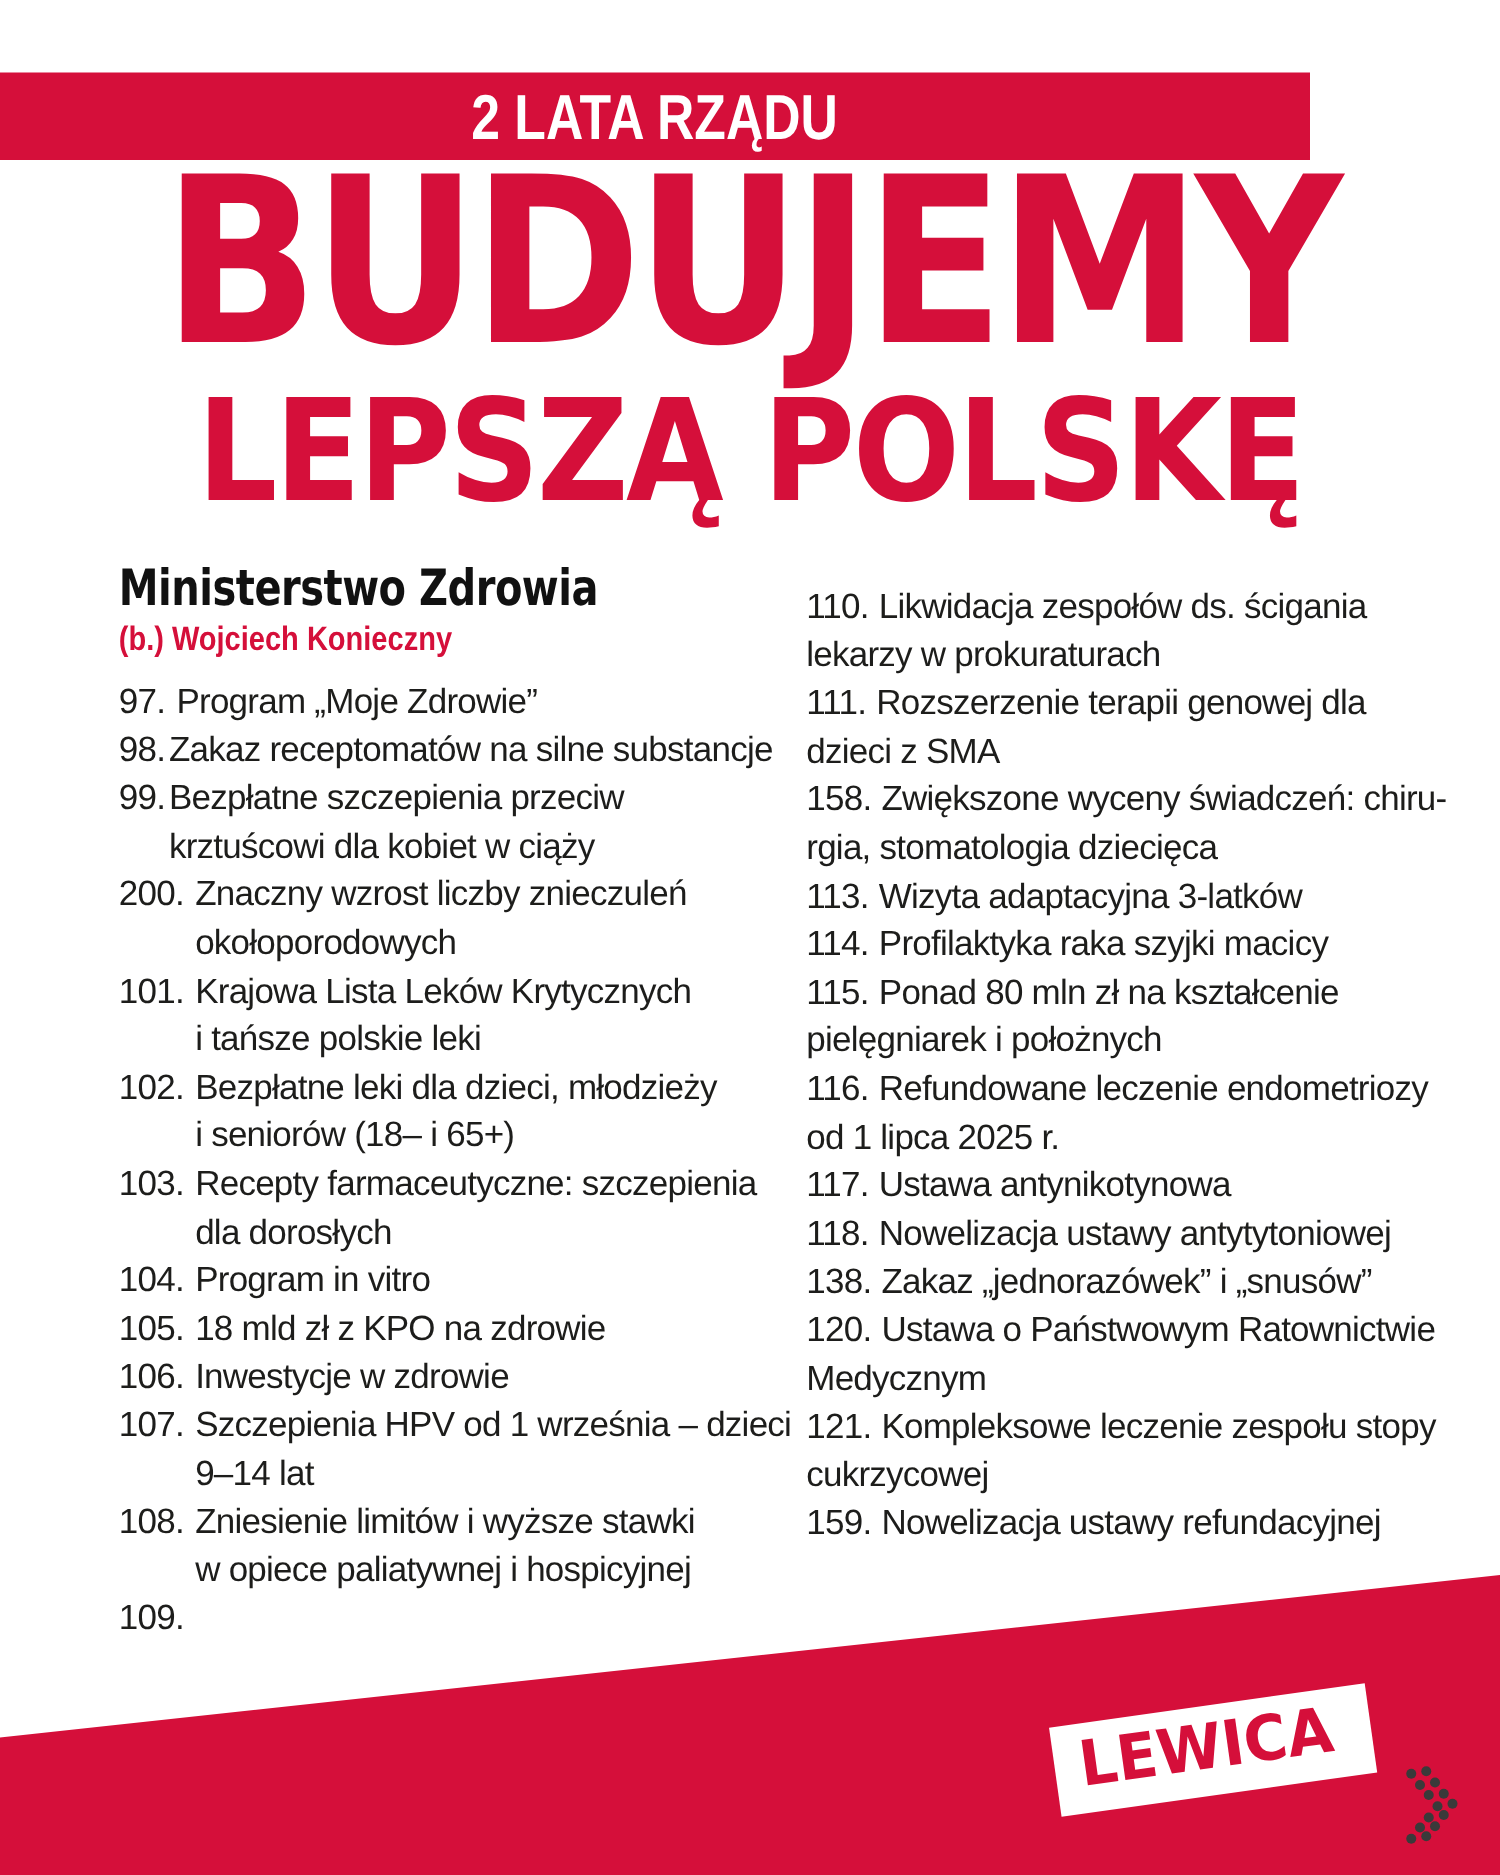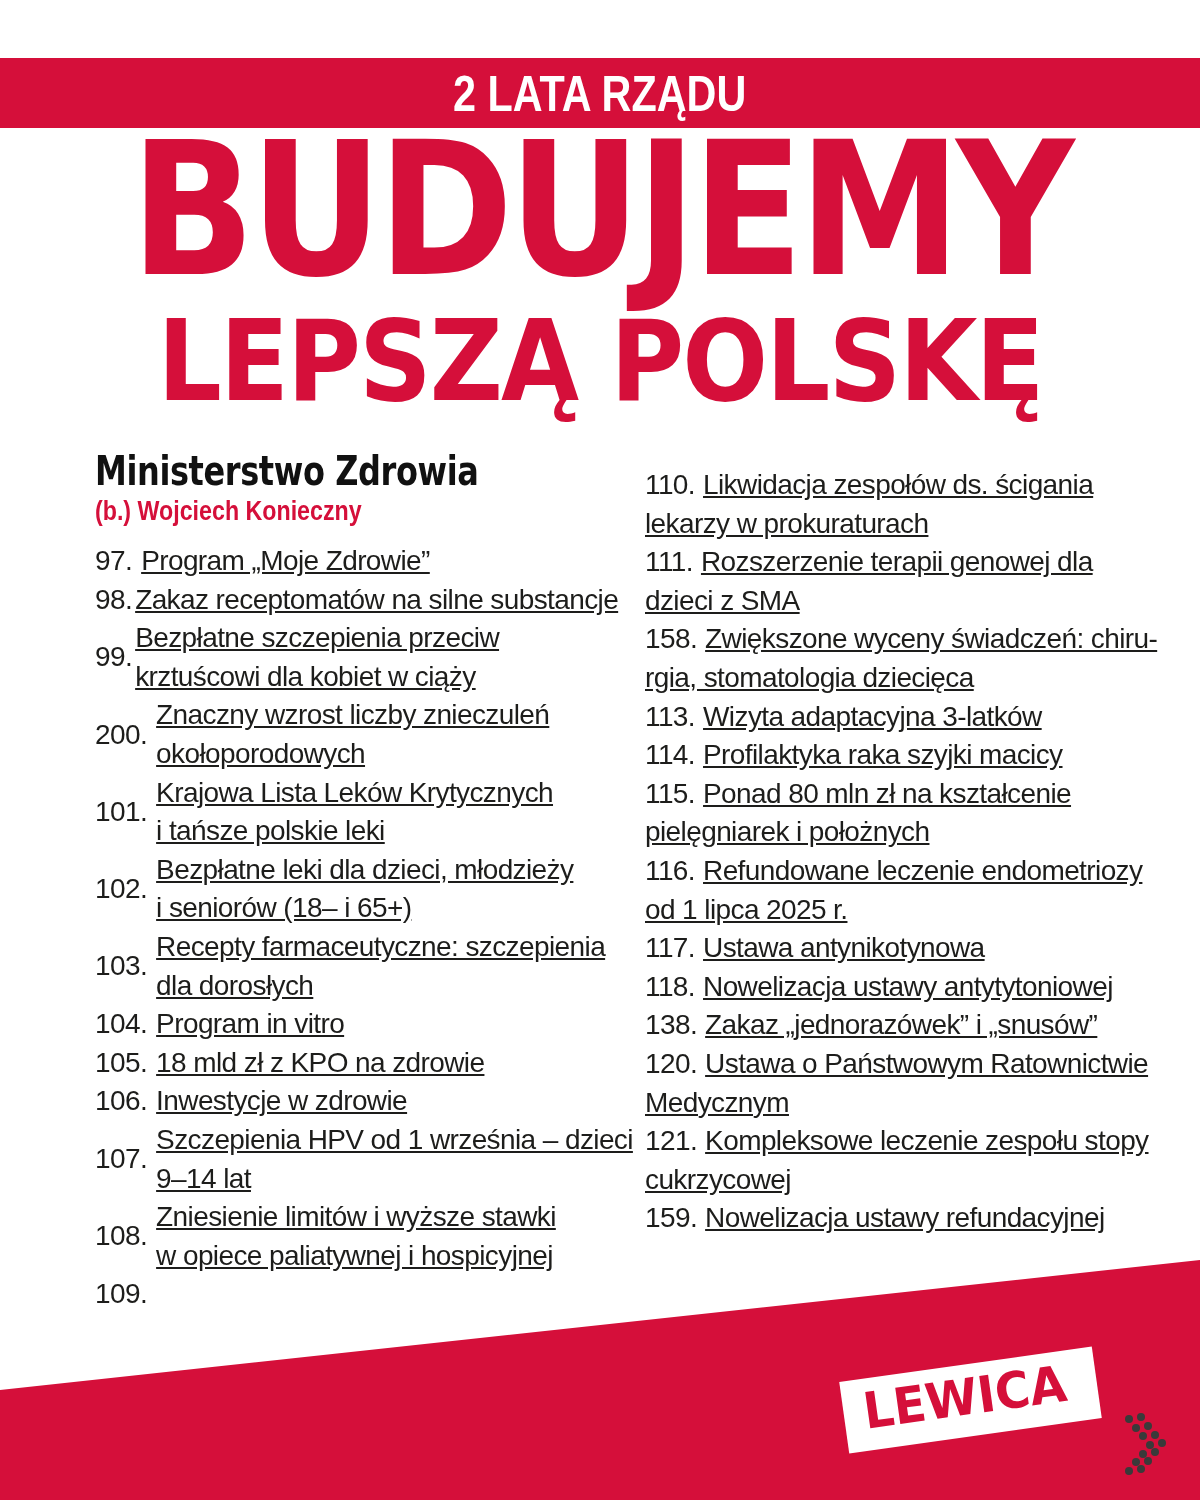--- a/index.html
+++ b/index.html
@@ -13,21 +13,21 @@
   .page{
     position:relative;
     width:1200px;height:1500px;
     background:var(--white);
     overflow:hidden;
     font-family:"Liberation Sans",sans-serif;
     color:var(--text);
   }
   
   .banner{
-    position:absolute;left:0;top:58px;width:1200px;height:70px;
+    position:absolute;left:0;top:58px;width:1048px;height:70px;
     background:var(--red);
     display:flex;align-items:center;justify-content:center;
   }
   .banner-label{
     color:var(--white);
     font-family:"Liberation Sans",sans-serif;
     font-weight:700;
     font-size:47px;
     letter-spacing:0px;
     transform:scale(0.88,1.08);
@@ -83,23 +83,23 @@
   .col{
     position:absolute;
     font-size:28px;
     line-height:38.6px;
     letter-spacing:-0.6px;
     color:var(--text);
   }
   .col-left{left:95px;top:542px;width:555px;}
   .col-right{left:645px;top:466px;width:535px;}
   .item{margin:0;}
-  .item .txt{white-space:pre-line;text-decoration:underline;}
-  
-  .item.hang{display:flex;align-items:center;}
+  .item .txt{white-space:pre-line;}
+  
+  .item.hang{display:flex;align-items:flex-start;}
   .item.hang .num{flex:0 0 auto;margin-right:9px;}
   .item.hang.tight .num{margin-right:3px;}
   .item.hang.wide .num{margin-right:34px;}
   .item.hang .txt{flex:1 1 auto;}
   
   .item.flush{display:block;}
   .item.flush .num{margin-right:8px;}
   .item.flush .txt{display:inline;}
   
   .footer{

